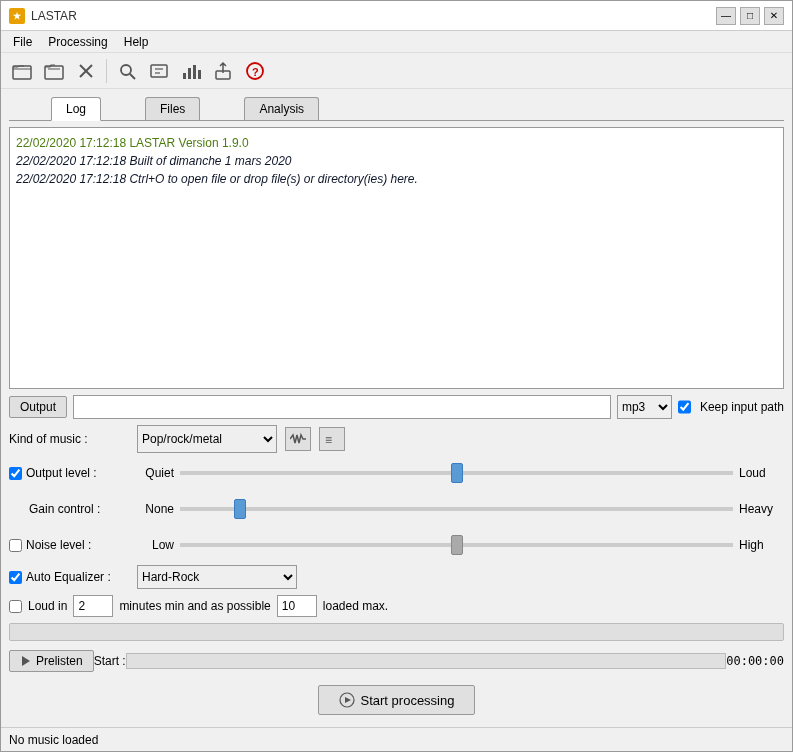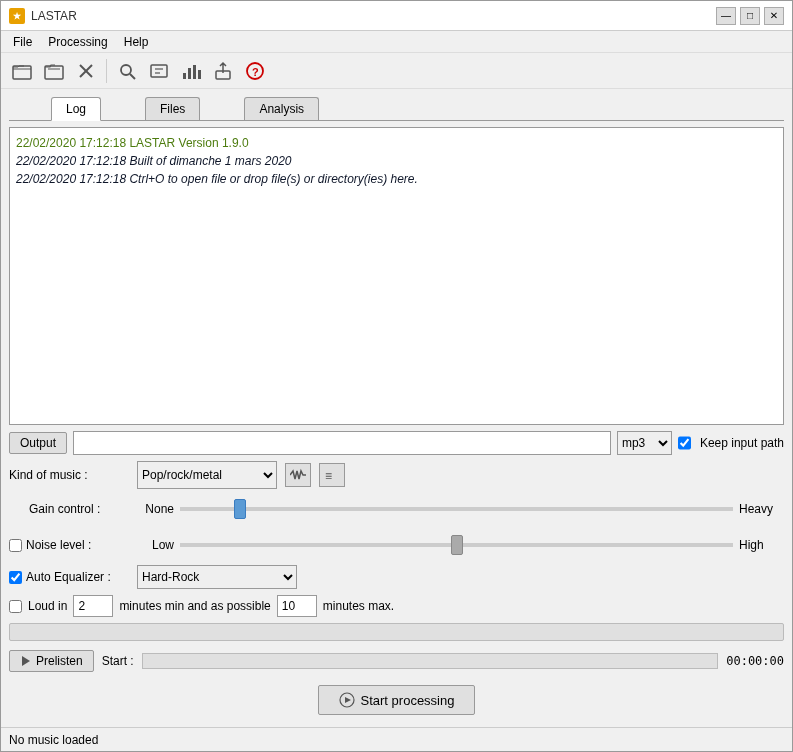--- a/index.html
+++ b/index.html
@@ -309,21 +309,21 @@
     }
     .progress-bar-fill {
       height: 100%;
       background: #5b9bd5;
       width: 0%;
     }
 
     .bottom-controls {
       display: flex;
       align-items: center;
-      gap: 8px;
+      gap: 0;
       height: 28px;
     }
     .prelisten-btn {
       background: #e0e0e0;
       border: 1px solid #999;
       padding: 3px 10px;
       cursor: pointer;
       font-size: 12px;
       border-radius: 2px;
       display: flex; align-items: center; gap: 4px;
@@ -493,20 +493,31 @@
         </button>
         <button class="icon-btn">
           <svg width="16" height="16" viewBox="0 0 16 16">
             <text x="1" y="13" font-size="12" fill="#555">≡</text>
           </svg>
         </button>
       </div>
 
       <div class="controls-grid">
 
+        <div class="control-row">
+          <div class="control-label">
+            <input type="checkbox" checked="" style="">
+            <span>Output level :</span>
+          </div>
+          <span class="slider-left-label">Quiet</span>
+          <div class="slider-container">
+            <input type="range" min="0" max="100" value="50" style="">
+          </div>
+          <span class="slider-right-label">Loud</span>
+        </div>
 
         <div class="control-row">
           <div class="control-label">
             <span style="min-width:16px;display:inline-block;"></span>
             <span>Gain control :</span>
           </div>
           <span class="slider-left-label">None</span>
           <div class="slider-container">
             <input type="range" min="0" max="100" value="10" style="">
           </div>
@@ -540,21 +551,21 @@
           <option>Flat</option>
         </select>
       </div>
 
       <div class="split-row">
         <input type="checkbox" style="">
         <span>Loud in</span>
         <input type="text" class="split-input" value="2" style="">
         <span>minutes min and as possible</span>
         <input type="text" class="split-input" value="10" style="">
-        <span>minutes max.</span>
+        <span>loaded max.</span>
       </div>
 
       <div class="progress-bar-container">
         <div class="progress-bar-fill"></div>
       </div>
 
       <div class="bottom-controls">
         <button class="prelisten-btn">
           <svg width="12" height="12" viewBox="0 0 12 12">
             <polygon points="2,1 10,6 2,11" fill="#555"></polygon>

